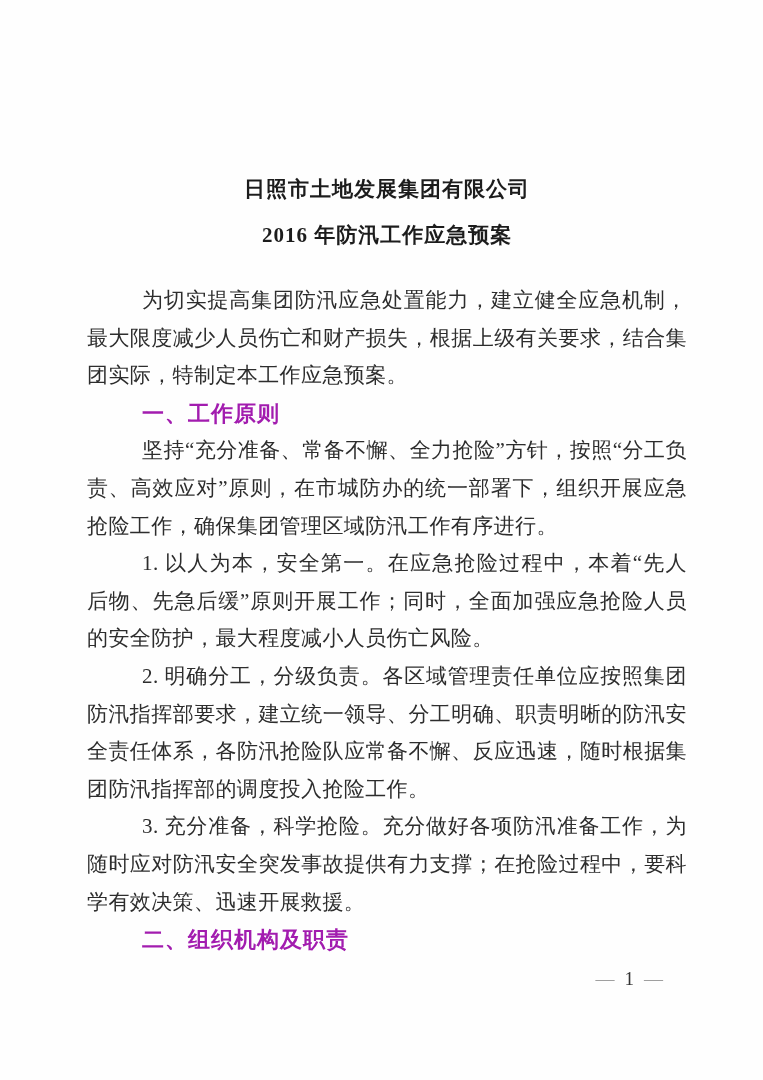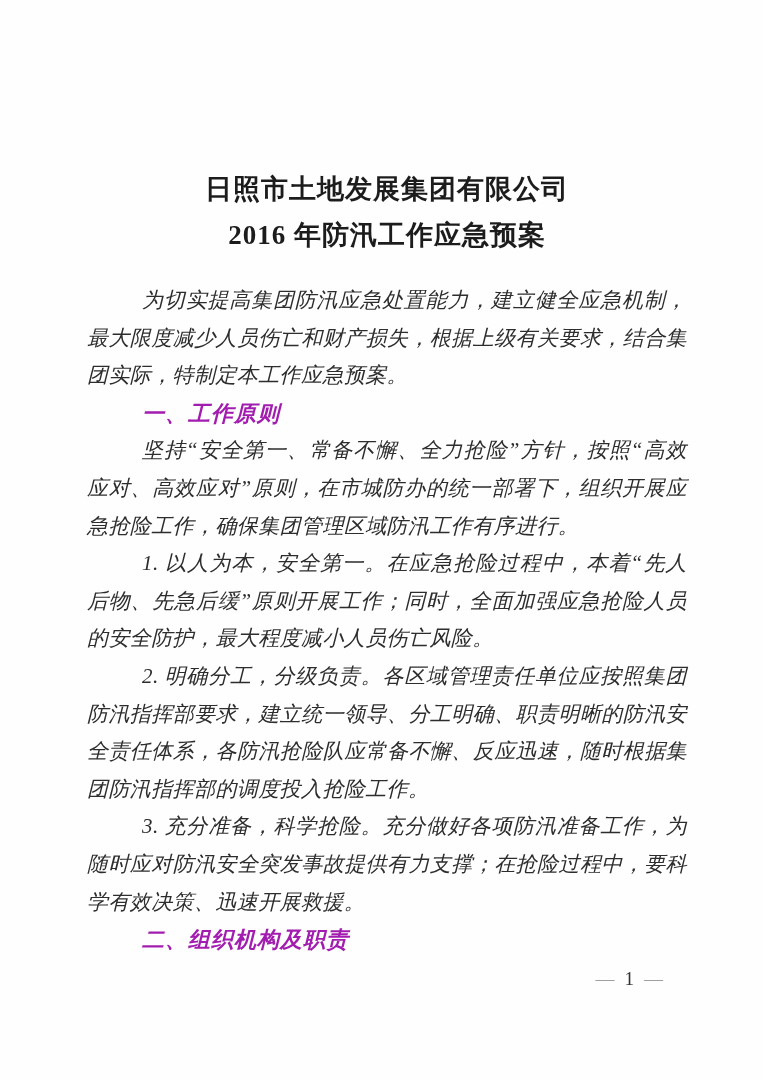--- a/index.html
+++ b/index.html
@@ -22,36 +22,35 @@
   .title-block {
     position: absolute;
     top: 166px;
     left: 87px;
     width: 600px;
     text-align: center;
     color: #1c1c1c;
   }
 
   .title-line {
-    font-size: 27px;
+    font-size: 21px;
     line-height: 46px;
     font-weight: bold;
     letter-spacing: 1px;
   }
 
   .body-block {
     position: absolute;
     top: 282px;
     left: 87px;
     width: 600px;
     font-size: 21px;
     line-height: 37.6px;
     text-align: justify;
     color: #2d2d2d;
-    font-style: italic;
   }
 
   .para {
     margin: 0;
     text-indent: 55px;
     letter-spacing: 0.4px;
   }
 
   .heading {
     margin: 0;
@@ -89,21 +88,21 @@
 <div class="page">
 
   <div class="title-block">
     <div class="title-line">日照市土地发展集团有限公司</div>
     <div class="title-line">2016 年防汛工作应急预案</div>
   </div>
 
   <div class="body-block">
     <p class="para">为切实提高集团防汛应急处置能力，建立健全应急机制，最大限度减少人员伤亡和财产损失，根据上级有关要求，结合集团实际，特制定本工作应急预案。</p>
     <p class="heading">一、工作原则</p>
-    <p class="para">坚持“安全第一、常备不懈、全力抢险”方针，按照“高效应对、高效应对”原则，在市城防办的统一部署下，组织开展应急抢险工作，确保集团管理区域防汛工作有序进行。</p>
+    <p class="para">坚持“充分准备、常备不懈、全力抢险”方针，按照“分工负责、高效应对”原则，在市城防办的统一部署下，组织开展应急抢险工作，确保集团管理区域防汛工作有序进行。</p>
     <p class="para">1. 以人为本，安全第一。在应急抢险过程中，本着“先人后物、先急后缓”原则开展工作；同时，全面加强应急抢险人员的安全防护，最大程度减小人员伤亡风险。</p>
     <p class="para">2. 明确分工，分级负责。各区域管理责任单位应按照集团防汛指挥部要求，建立统一领导、分工明确、职责明晰的防汛安全责任体系，各防汛抢险队应常备不懈、反应迅速，随时根据集团防汛指挥部的调度投入抢险工作。</p>
     <p class="para">3. 充分准备，科学抢险。充分做好各项防汛准备工作，为随时应对防汛安全突发事故提供有力支撑；在抢险过程中，要科学有效决策、迅速开展救援。</p>
     <p class="heading">二、组织机构及职责</p>
   </div>
 
   <div class="footer">
     <span class="dash">—</span><span class="num">1</span><span class="dash">—</span>
   </div>
 

